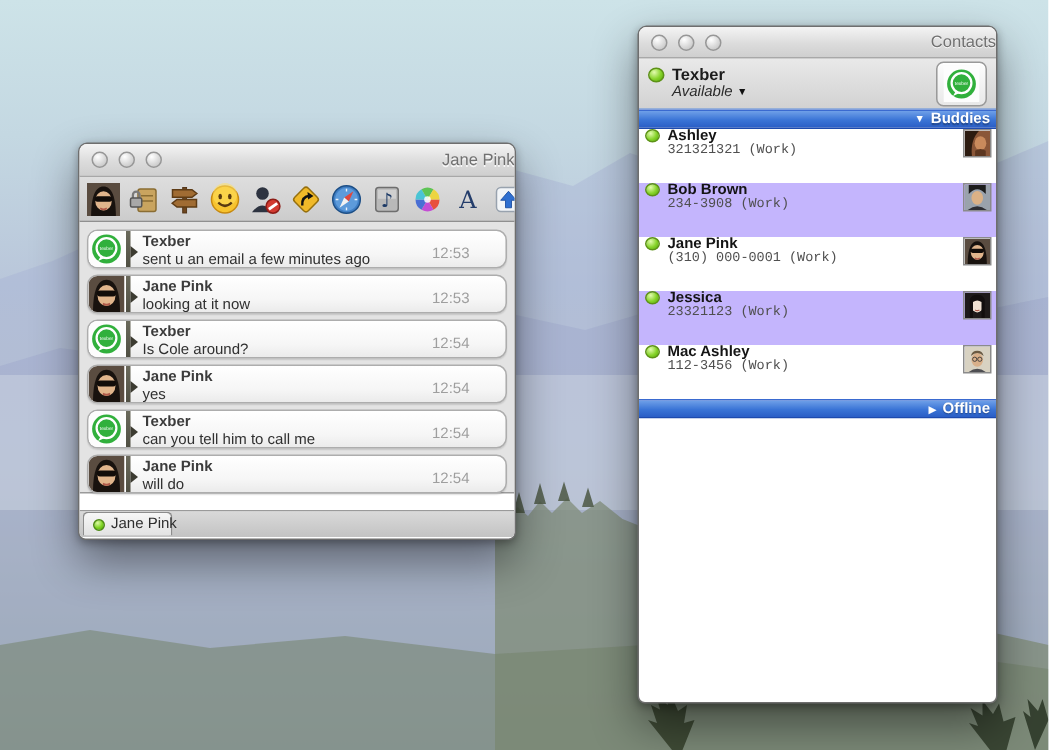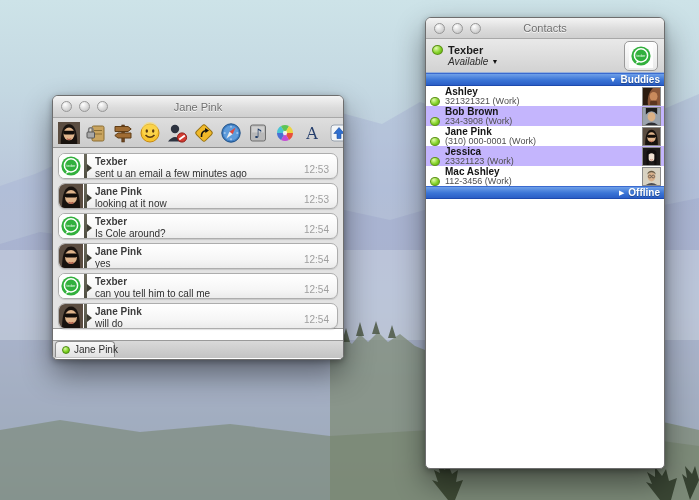--- a/index.html
+++ b/index.html
@@ -11,21 +11,21 @@
   
   .macwin{position:absolute;border:1px solid #6e6e6e;border-radius:6px 6px 5px 5px;
     box-shadow:0 14px 30px rgba(0,0,0,.45),0 2px 6px rgba(0,0,0,.3);
     background:#fff;overflow:hidden;}
   .titlebar{position:relative;height:21px;
     background:linear-gradient(#f4f4f4,#dcdcdc 55%,#cfcfcf);
     border-bottom:1px solid #a8a8a8;display:flex;align-items:center;}
   .lights{display:flex;gap:7px;margin-left:8px;}
   .light{width:11px;height:11px;border-radius:50%;border:1px solid #979797;
     background:radial-gradient(circle at 35% 28%,#ffffff,#d9d9d9 55%,#bcbcbc);box-sizing:border-box;}
-  .wintitle{position:absolute;left:0;right:0;text-align:center;font-size:11px;color:#707070;
+  .wintitle{position:absolute;left:0;right:0;text-align:right;font-size:11px;color:#707070;
     text-shadow:0 1px 0 rgba(255,255,255,.8);}
 
   
   #chat{left:52px;top:95px;width:290px;height:263px;}
   .toolbar{height:30px;background:linear-gradient(#dedede,#cccccc);
     border-bottom:1px solid #8f8f8f;display:flex;align-items:center;gap:5px;padding:0 5px;box-sizing:border-box;}
   .tbicon{width:22px;height:22px;flex:0 0 auto;display:flex;align-items:center;justify-content:center;}
   .tbicon svg{width:22px;height:22px;}
 
   .msgarea{height:180px;background:#e3e3e3;padding:5px 5px 0 5px;box-sizing:border-box;}
@@ -33,21 +33,21 @@
     background:linear-gradient(#ffffff,#f6f6f6 65%,#ebebeb);box-sizing:border-box;
     display:flex;align-items:stretch;overflow:hidden;box-shadow:0 1px 1px rgba(0,0,0,.12);}
   .msg-avatar{width:25px;flex:0 0 25px;background:#fff;}
   .msg-avatar .avsvg{width:24px;height:24px;display:block;}
   .msg-divider{width:3px;flex:0 0 3px;background:linear-gradient(#6b6a5c,#504f43);}
   .msg-pointer{position:absolute;left:28px;bottom:6px;width:0;height:0;
     border-top:4px solid transparent;border-bottom:4px solid transparent;border-left:5px solid #3c3b31;}
   .msg-body{padding:1px 0 0 8px;line-height:11px;overflow:hidden;}
   .msg-sender{font-size:10px;font-weight:bold;color:#3c3c3c;padding-top:1px;}
   .msg-text{font-size:10px;color:#303030;padding-top:1px;}
-  .msg-time{position:absolute;right:8px;bottom:3px;font-size:10px;color:#9e9e9e;}
+  .msg-time{position:absolute;right:24px;bottom:3px;font-size:10px;color:#9e9e9e;}
 
   .inputbar{height:13px;background:#ffffff;border-top:1px solid #9a9a9a;border-bottom:1px solid #9a9a9a;box-sizing:border-box;}
   .tabbar{position:relative;height:17px;background:linear-gradient(#d9d9d9,#c3c3c3);}
   .tab{position:absolute;left:2px;top:0px;height:16px;width:60px;
     background:linear-gradient(#f7f7f7,#e2e2e2);border:1px solid #8d8d8d;border-bottom:none;
     border-radius:4px 4px 0 0;display:flex;align-items:center;gap:4px;padding:0 6px;box-sizing:border-box;}
   .greendot{width:8px;height:8px;border-radius:50%;flex:0 0 auto;
     background:radial-gradient(circle at 35% 28%,#dcf9a6,#7ed321 55%,#4ea50a);border:1px solid #4c8a12;box-sizing:border-box;}
   .tab-label{font-size:10px;color:#2e2e2e;white-space:nowrap;}
 
@@ -67,27 +67,27 @@
     background:linear-gradient(#fdfdfd,#e8e8e8);display:flex;align-items:center;justify-content:center;
     box-shadow:inset 0 1px 0 #fff;}
   .logo-btn svg{width:24px;height:24px;}
 
   .grouphdr{height:13px;display:flex;align-items:center;gap:4px;padding:0 4px;
     background:linear-gradient(#6fa0e8,#3a74d6 55%,#2a5ec6);
     border-top:1px solid #3a6ad0;border-bottom:1px solid #1d4aae;box-sizing:border-box;justify-content:flex-end;}
   .grouphdr .disc{font-size:7px;color:#fff;}
   .grouphdr .glabel{font-size:10px;font-weight:bold;color:#fff;text-shadow:0 1px 1px rgba(0,0,0,.35);}
 
-  .contact-row{height:20px;display:flex;align-items:flex-end;padding:0 3px 0 4px;box-sizing:border-box;background:#fff;}
+  .contact-row{height:36px;display:flex;align-items:flex-start;padding:0 3px 0 4px;box-sizing:border-box;background:#fff;}
   .contact-row.alt{background:#c4b5fd;}
   .c-orb{width:10px;height:9px;border-radius:50%;flex:0 0 auto;margin-right:5px;
     background:radial-gradient(circle at 35% 28%,#e2fbae,#86d32a 55%,#55a50d);border:1px solid #5d9217;box-sizing:border-box;}
   .c-info{flex:1;line-height:9px;overflow:hidden;}
   .c-name{font-size:10px;font-weight:bold;color:#141414;}
-  .c-detail{font-size:9px;color:#4f4f4f;padding-top:1px;}
+  .c-detail{font-size:9px;color:#4f4f4f;padding-top:1px;font-family:Liberation Mono, monospace;}
   .c-avatar{width:19px;height:19px;flex:0 0 19px;border:1px solid #8b8b8b;box-sizing:border-box;overflow:hidden;}
   .c-avatar .avsvg{width:17px;height:17px;display:block;}
   .listrest{background:#fff;flex:1;}
   .listwrap{display:flex;flex-direction:column;height:383px;}
 </style>
 </head>
 <body>
 
 <div class="desktop">
 

